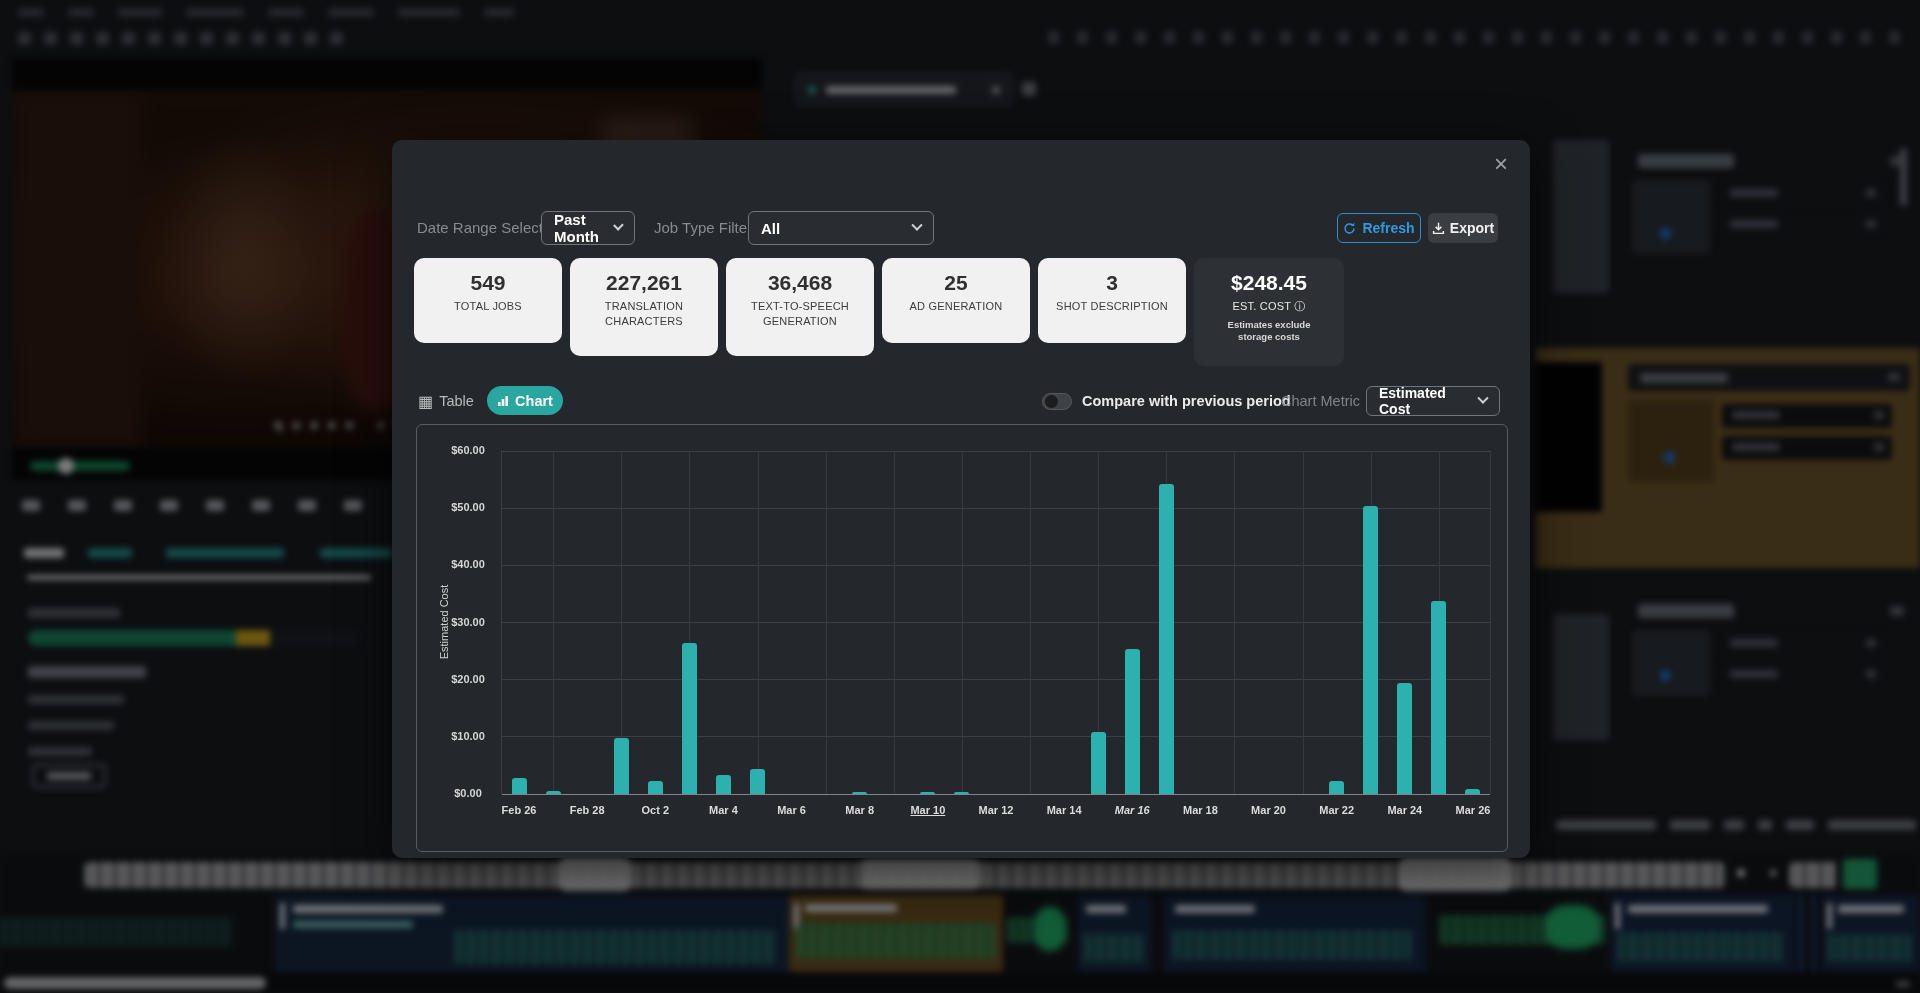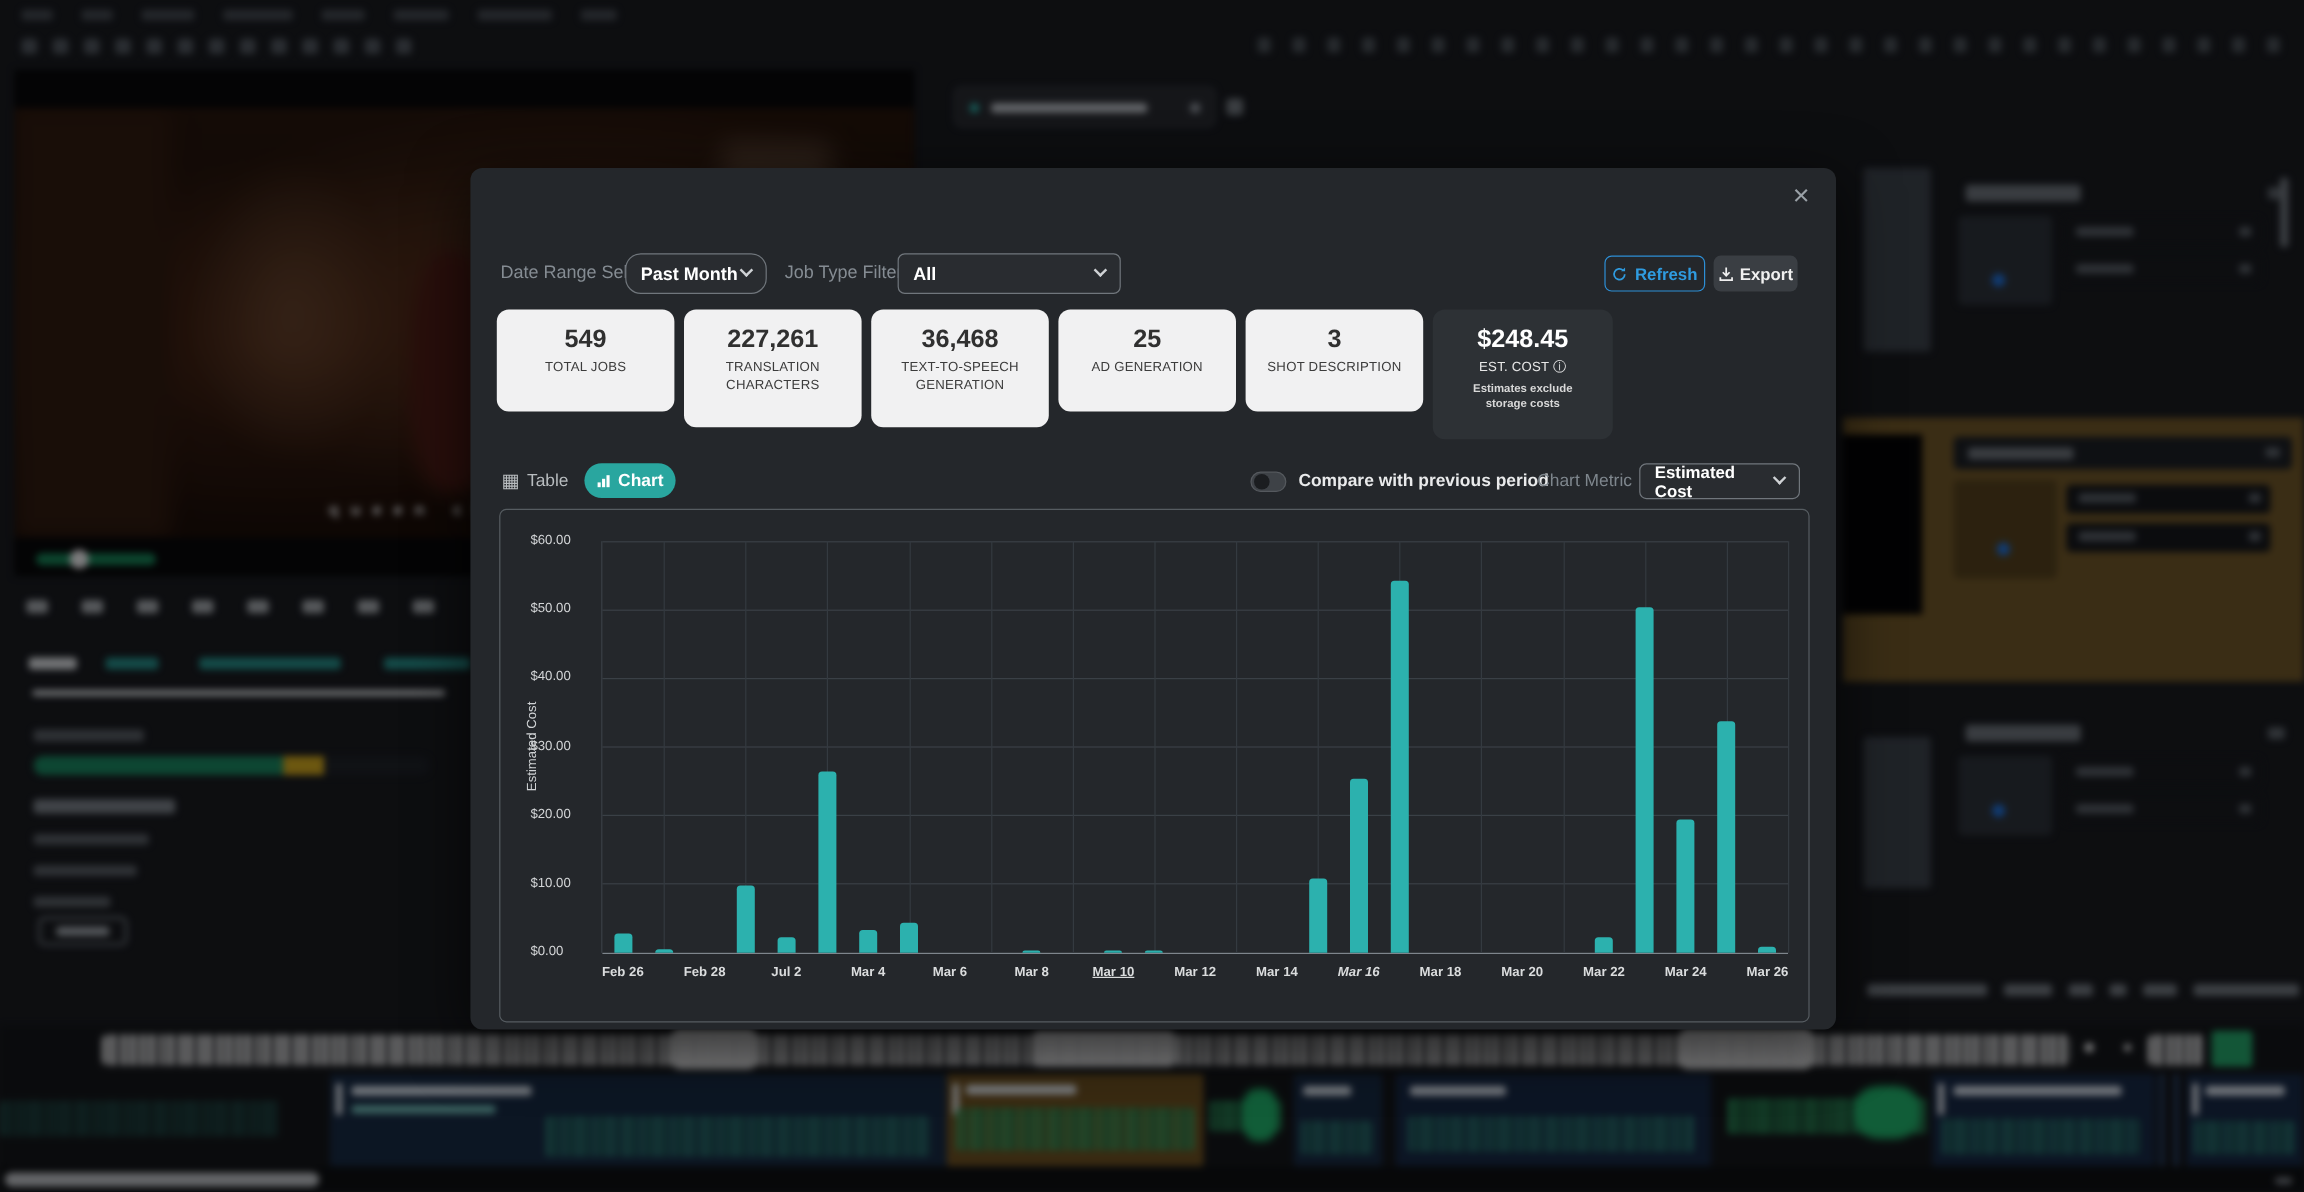--- a/index.html
+++ b/index.html
@@ -152,21 +152,21 @@
   .metric-label { position:absolute; left:889px; top:0; height:30px; line-height:30px; font-size:14.5px; color:#7e868d; }
   .metric-select { top:0; left:974px; width:134px; height:30px; font-size:14px; }
 
   #chart-box { position:absolute; left:24px; top:284px; width:1092px; height:428px; border:1px solid #565c61; border-radius:6px; }
   #ylabel-rot { position:absolute; left:27px; top:197px; width:140px; text-align:center; font-size:11px; color:#cfd2d4;
     transform:translate(-50%,-50%) rotate(-90deg); }
   #plot { position:absolute; left:84px; top:26px; width:988px; height:343px; border-left:1px solid #3a4046; }
   .hgrid { position:absolute; left:0; width:988px; height:1px; background:#3a4046; }
   .hgrid.base { background:#7e858c; }
   .vgrid { position:absolute; top:0; width:1px; height:343px; background:#343a40; }
-  .ytick { position:absolute; left:-60px; width:52px; text-align:left; font-size:11px; color:#d3d5d7; }
+  .ytick { position:absolute; left:-60px; width:52px; text-align:center; font-size:11px; color:#d3d5d7;font-weight:bold; }
   .xtick { position:absolute; top:353px; width:64px; text-align:center; font-size:11px; font-weight:600; color:#dadcdd; }
   .bar { position:absolute; width:15px; background:#2cb1ae; border-radius:3px 3px 0 0; }
 </style>
 </head>
 <body>
 
 <div id="stage">
 
   <div id="app-bg">
     <div class="menubar">
@@ -395,21 +395,21 @@
       </div>
     </div>
   </div>
 
   <div id="dim"></div>
 
   <div id="modal">
     <button class="m-close">×</button>
 
     <span class="ctrl-label" style="left:25px;">Date Range Select</span>
-    <div class="select" style="left:129px; width:118px;border-radius:13px;">
+    <div class="select" style="left:149px; width:94px;">
       <span>Past Month</span>
         <span class="chev"></span>
     </div>
     <span class="ctrl-label" style="left:262px;">Job Type Filter</span>
     <div class="select" style="left:356px; width:186px;">
       <span>All</span>
         <span class="chev"></span>
     </div>
 
     <button class="btn-refresh">
@@ -509,21 +509,21 @@
           <div class="vgrid" style="left: 732.483px;"></div>
           <div class="vgrid" style="left: 800.621px;"></div>
           <div class="vgrid" style="left: 868.759px;"></div>
           <div class="vgrid" style="left: 936.897px;"></div>
           <div class="vgrid" style="left: 988px;"></div>
           <div class="xtick" style="left: -14.9655px;">Feb 26</div>
           <div class="bar" style="left: 9.53448px; top: 326.993px; height: 16.0067px; background: rgb(44, 177, 174);"></div>
           <div class="bar" style="left: 43.6034px; top: 339.57px; height: 3.43px; background: rgb(44, 177, 174);"></div>
           <div class="xtick" style="left: 53.1724px;">Feb 28</div>
           <div class="bar" style="left: 111.741px; top: 286.977px; height: 56.0233px; background: rgb(44, 177, 174);"></div>
-          <div class="xtick" style="left: 121.31px;">Jul 2</div>
+          <div class="xtick" style="left: 121.31px;">Oct 2</div>
           <div class="bar" style="left: 145.81px; top: 330.423px; height: 12.5767px; background: rgb(44, 177, 174);"></div>
           <div class="bar" style="left: 179.879px; top: 191.508px; height: 151.492px; background: rgb(44, 177, 174);"></div>
           <div class="xtick" style="left: 189.448px;">Mar 4</div>
           <div class="bar" style="left: 213.948px; top: 323.563px; height: 19.4367px; background: rgb(44, 177, 174);"></div>
           <div class="bar" style="left: 248.017px; top: 318.418px; height: 24.5817px; background: rgb(44, 177, 174);"></div>
           <div class="xtick" style="left: 257.586px;">Mar 6</div>
           <div class="xtick" style="left: 325.724px;">Mar 8</div>
           <div class="bar" style="left: 350.224px; top: 341px; height: 2px; background: rgb(44, 177, 174);"></div>
           <div class="xtick" style="left: 393.862px; text-decoration: underline;">Mar 10</div>
           <div class="bar" style="left: 418.362px; top: 341px; height: 2px; background: rgb(44, 177, 174);"></div>

